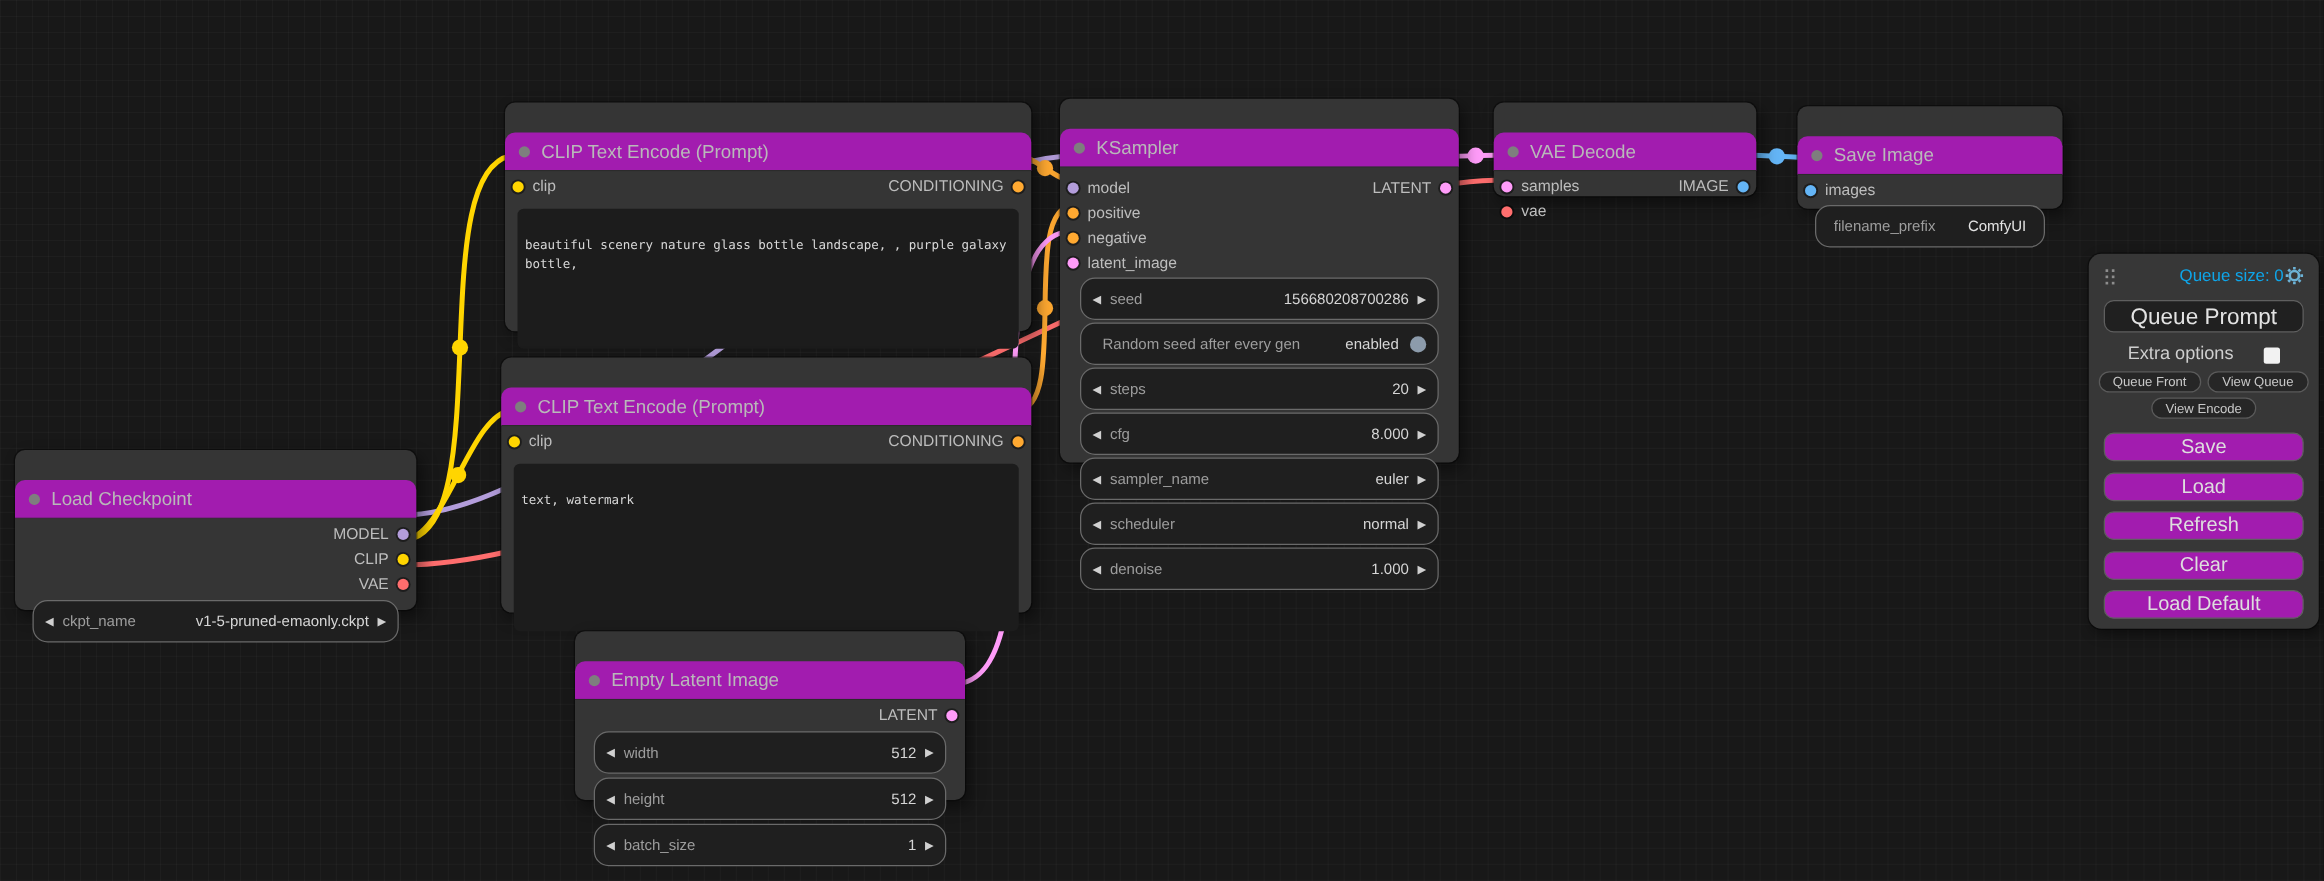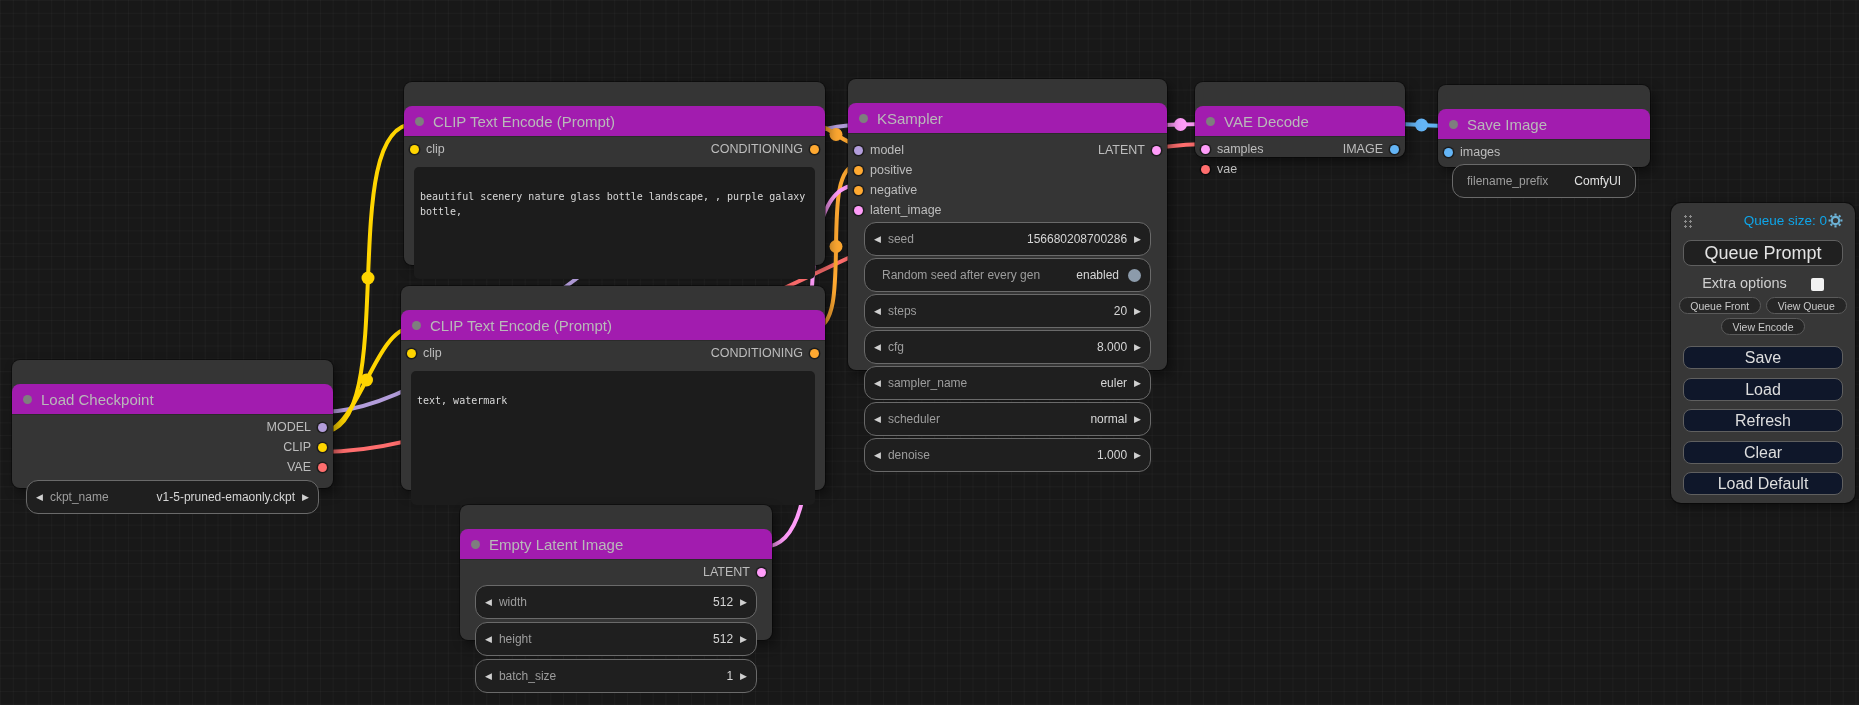--- a/index.html
+++ b/index.html
@@ -51,21 +51,21 @@
   .qp{display:block;width:160px;margin:3px auto 0;height:26px;background:#202020;
     color:#e3e3e3;font-size:18px;border:1px solid #5f5f5f;border-radius:8px;padding:0;line-height:24px;}
   .extra-row{margin-top:7px;height:18px;display:flex;align-items:flex-end;justify-content:center;gap:24px;
     color:#cfcfcf;font-size:14.5px;}
   .checkbox{width:13px;height:13px;background:#f2f2f2;border-radius:2px;}
   .small-row{display:flex;justify-content:center;gap:5px;margin:6px 8px 0;}
   .small-row.second{margin-top:4px;}
   .sbtn{height:17px;background:#262626;color:#c9c9c9;font-size:10.5px;border:1px solid #5a5a5a;
     border-radius:9px;padding:0 10px;line-height:14px;}
   .sbtn.grow{flex:1;}
-  .mbtn{display:block;width:160px;margin:8.5px auto 0;height:23px;background:#0f172a;color:#dedede;
+  .mbtn{display:block;width:160px;margin:8.5px auto 0;height:23px;background:#a21caf;color:#dedede;
     font-size:16px;border:1px solid #5f5f5f;border-radius:8px;padding:0;line-height:21px;}
   .mbtn.first{margin-top:11px;}
 </style>
 </head>
 <body>
 
 <div class="canvas">
 
   <svg class="wires" width="1859" height="705">
     <path d="M322 412 C475 412 705 125 858 125" stroke="#B39DDB"></path>

